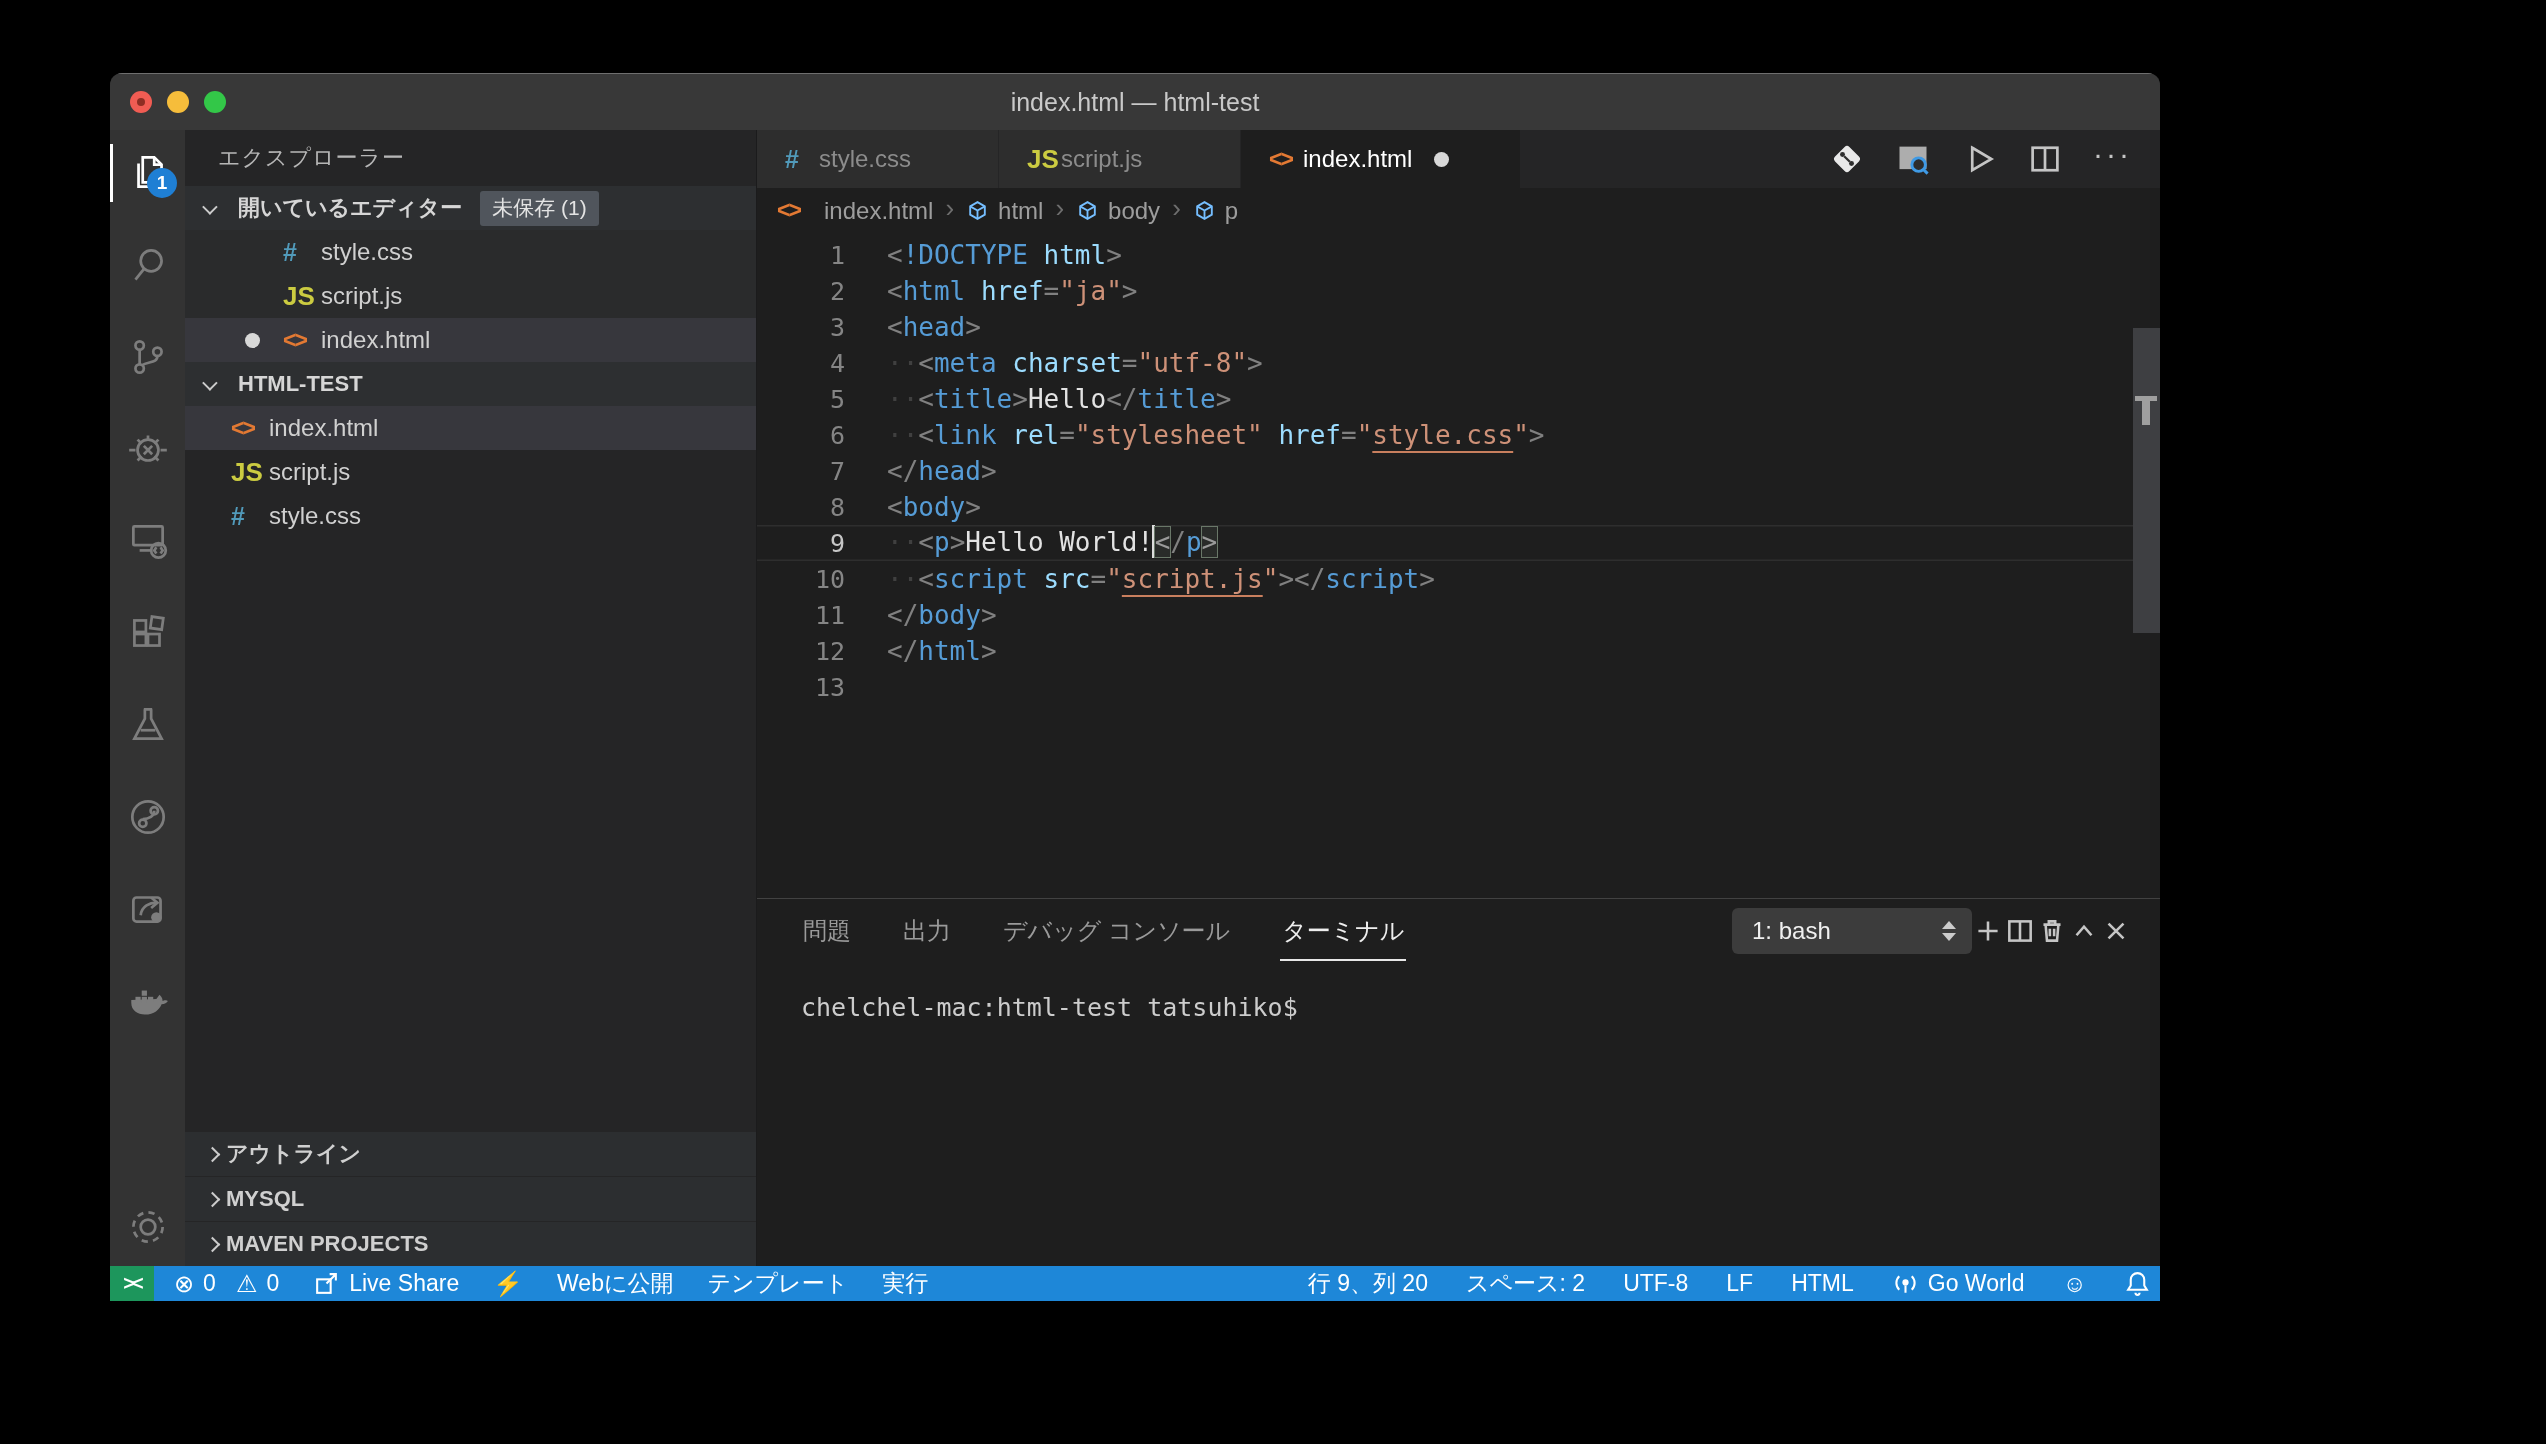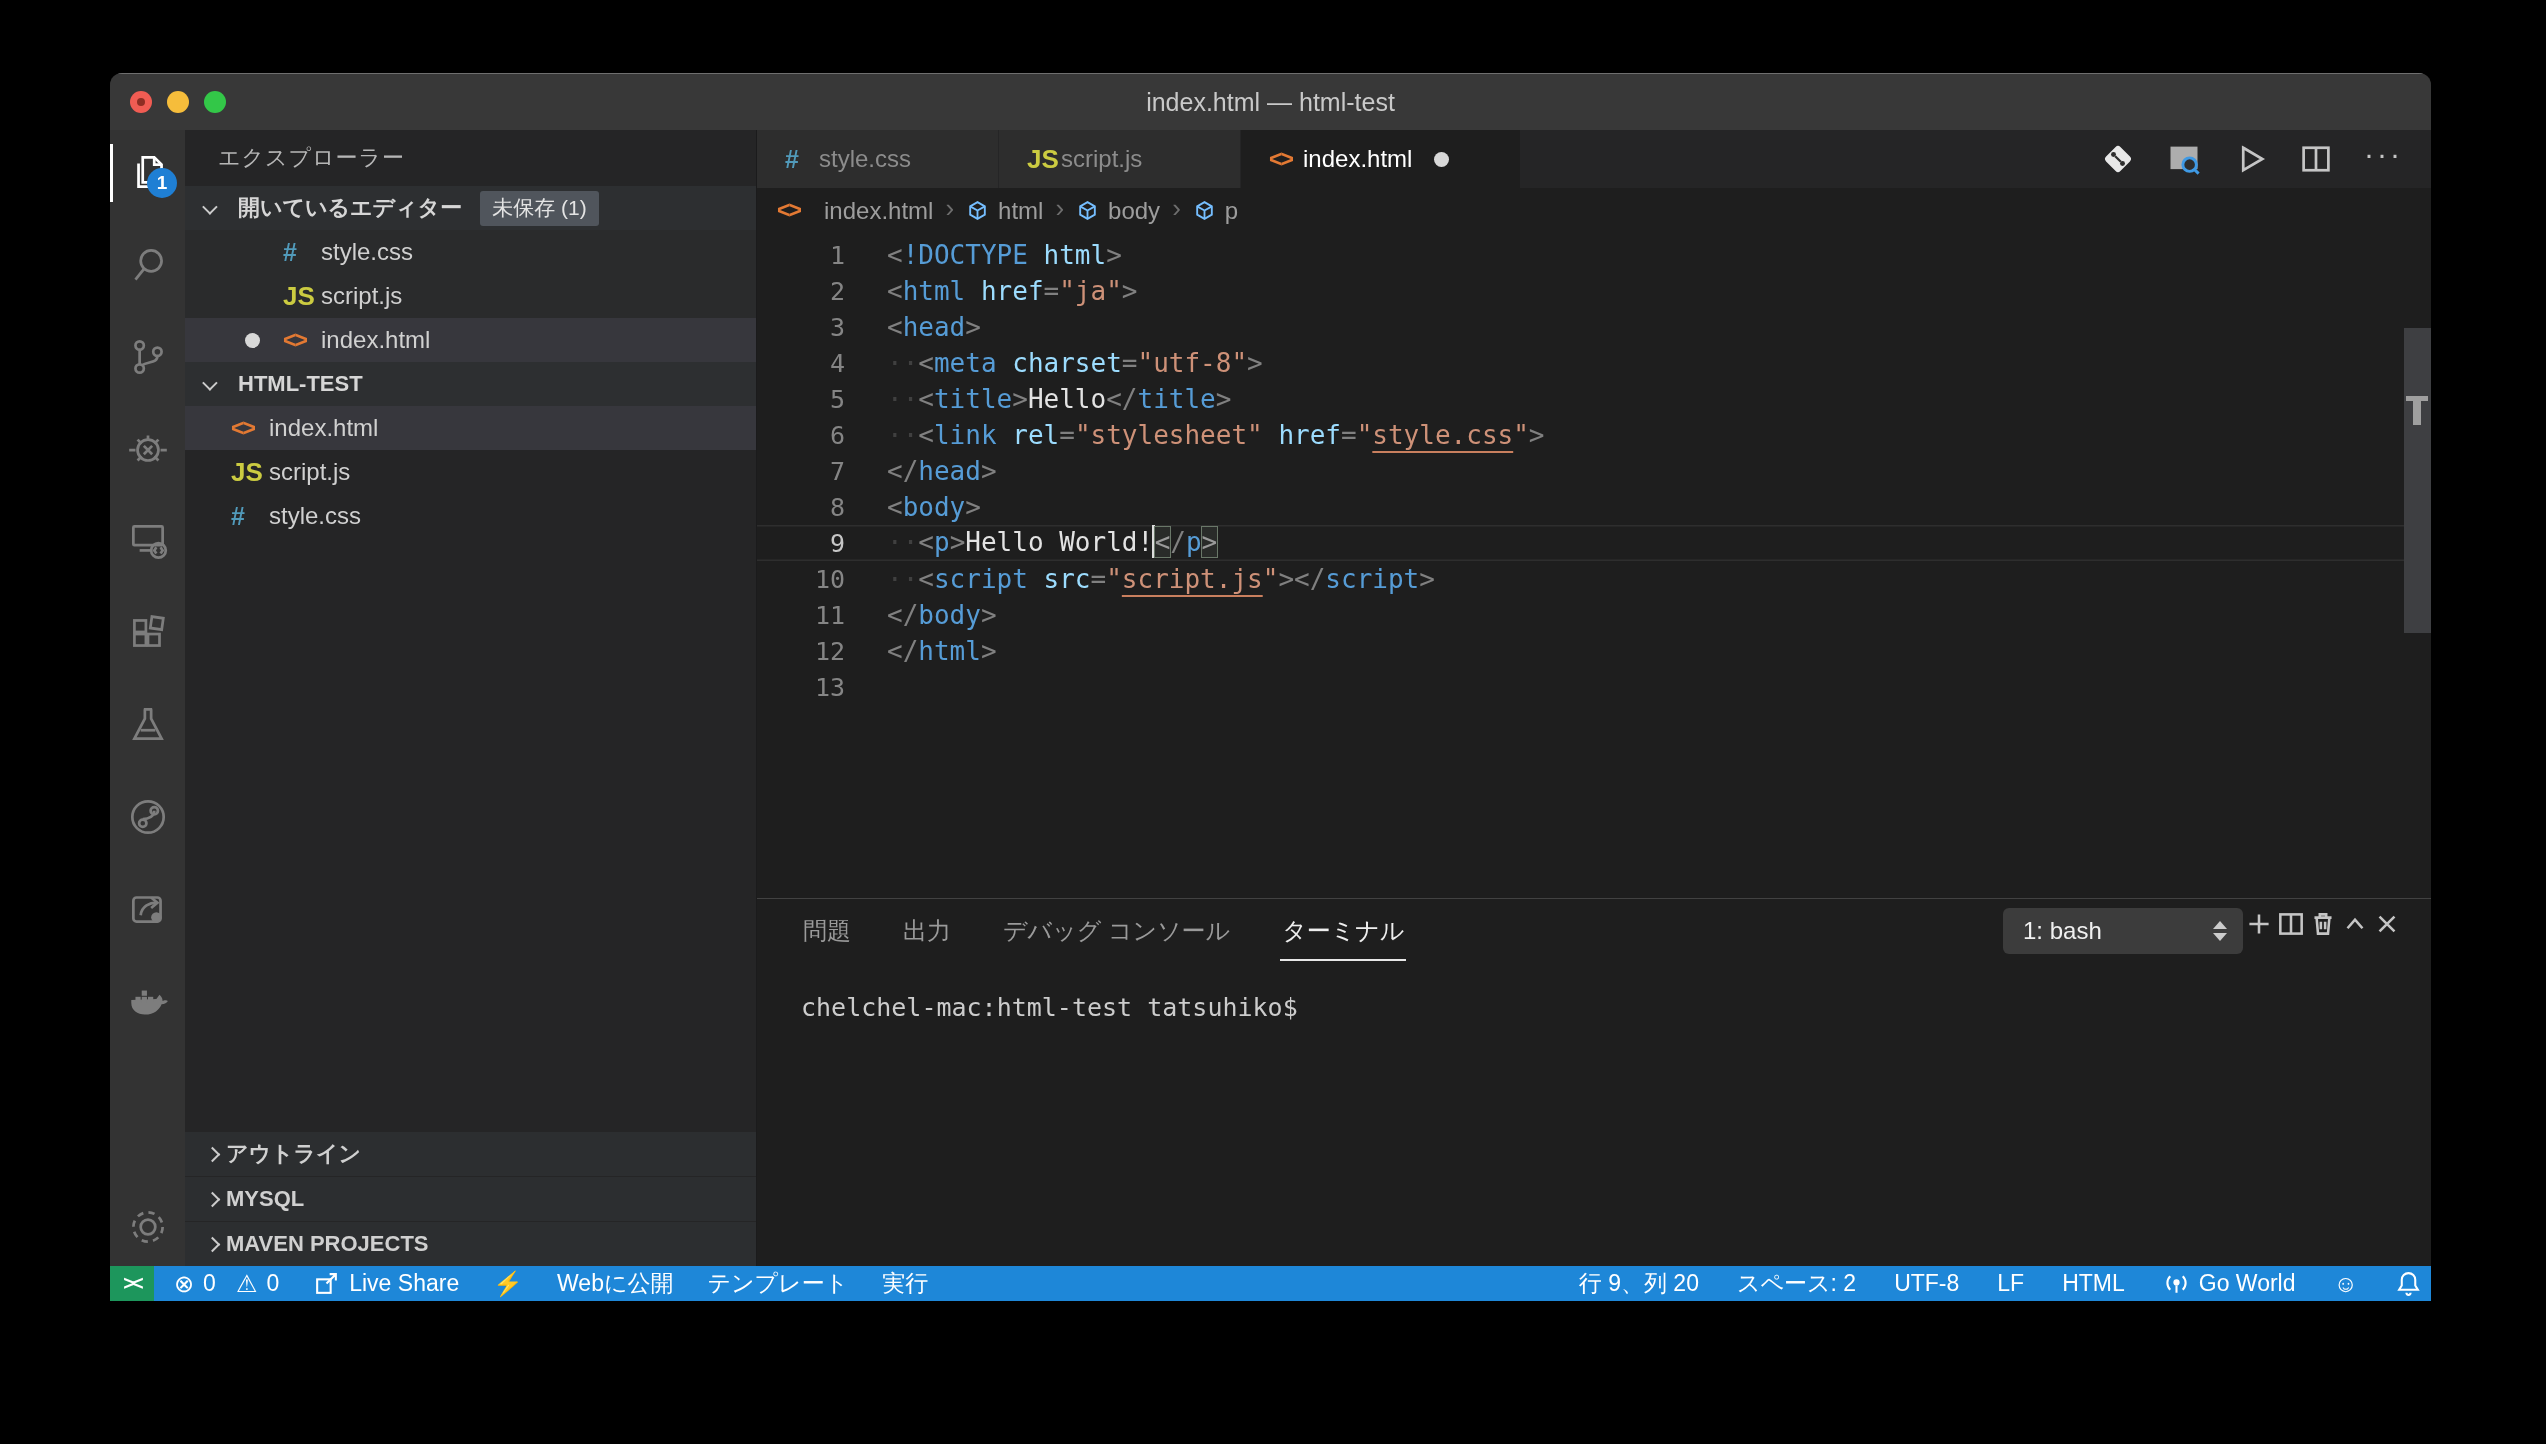--- a/index.html
+++ b/index.html
@@ -1,20 +1,20 @@
 <!DOCTYPE html>
 <html><head>
 <meta charset="utf-8">
 <style>
   * { margin:0; padding:0; box-sizing:border-box; }
   html,body { width:2546px; height:1444px; background:#000; overflow:hidden;
     font-family:"Liberation Sans", sans-serif; }
   .screen { position:absolute; inset:0; background:#000; }
 
-  .window { position:absolute; left:110px; top:73px; width:2321px; height:1228px;
+  .window { position:absolute; left:110px; top:73px; width:2050px; height:1228px;
     background:#1e1e1e; border-radius:12px 12px 0 0; overflow:hidden;
     display:flex; flex-direction:column; }
 
   
   .titlebar { height:57px; flex:0 0 57px; background:#383838; position:relative;
     display:flex; align-items:center; border-top:1px solid rgba(255,255,255,.28); }
   .traffic { display:flex; gap:15px; padding-left:20px; }
   .tl { width:22px; height:22px; border-radius:50%; position:relative; cursor:pointer; }
   .tl.red { background:#f05c53; } .tl.yellow { background:#f6bd3b; } .tl.green { background:#33c748; }
   .tl.red::after { content:""; position:absolute; left:7px; top:7px; width:8px; height:8px;
@@ -109,21 +109,21 @@
   .scroll-marker { position:absolute; left:2px; top:68px; width:22px; height:5px; background:#9f9f9f; }
   .scroll-marker::after { content:""; position:absolute; left:7px; top:5px; width:8px; height:24px;
     background:#9f9f9f; }
 
   
   .panel { height:368px; flex:0 0 368px; border-top:1px solid #424242; display:flex; flex-direction:column; }
   .panel-head { height:64px; flex:0 0 64px; display:flex; align-items:center; padding:0 28px 0 44px; }
   .panel-tabs { display:flex; gap:48px; }
   .panel-tab { font-size:24px; color:#9a9a9a; padding:14px 2px 12px; cursor:pointer; }
   .panel-tab.active { color:#eeeeee; border-bottom:2.5px solid #e7e7e7; }
-  .panel-right { margin-left:auto; display:flex; align-items:flex-start; }
+  .panel-right { margin-left:auto; display:flex; align-items:center; }
   .term-select { width:240px; height:46px; background:#3c3c3c; border-radius:6px; display:flex;
     align-items:center; padding:0 16px 0 20px; font-size:24px; color:#f0f0f0; cursor:pointer; }
   .sel-arrows { margin-left:auto; display:flex; flex-direction:column; gap:4px; }
   .sel-arrows i { width:0; height:0; border-left:7px solid transparent; border-right:7px solid transparent; }
   .sel-arrows .up { border-bottom:8px solid #cccccc; }
   .sel-arrows .dn { border-top:8px solid #cccccc; }
   .picon { cursor:pointer; display:flex; }
   .picon svg { stroke:#c5c5c5; fill:none; stroke-width:2.4; }
   .term-body { flex:1; padding:30px 0 0 44px; font-family:"DejaVu Sans Mono", monospace;
     font-size:25px; color:#cccccc; }

